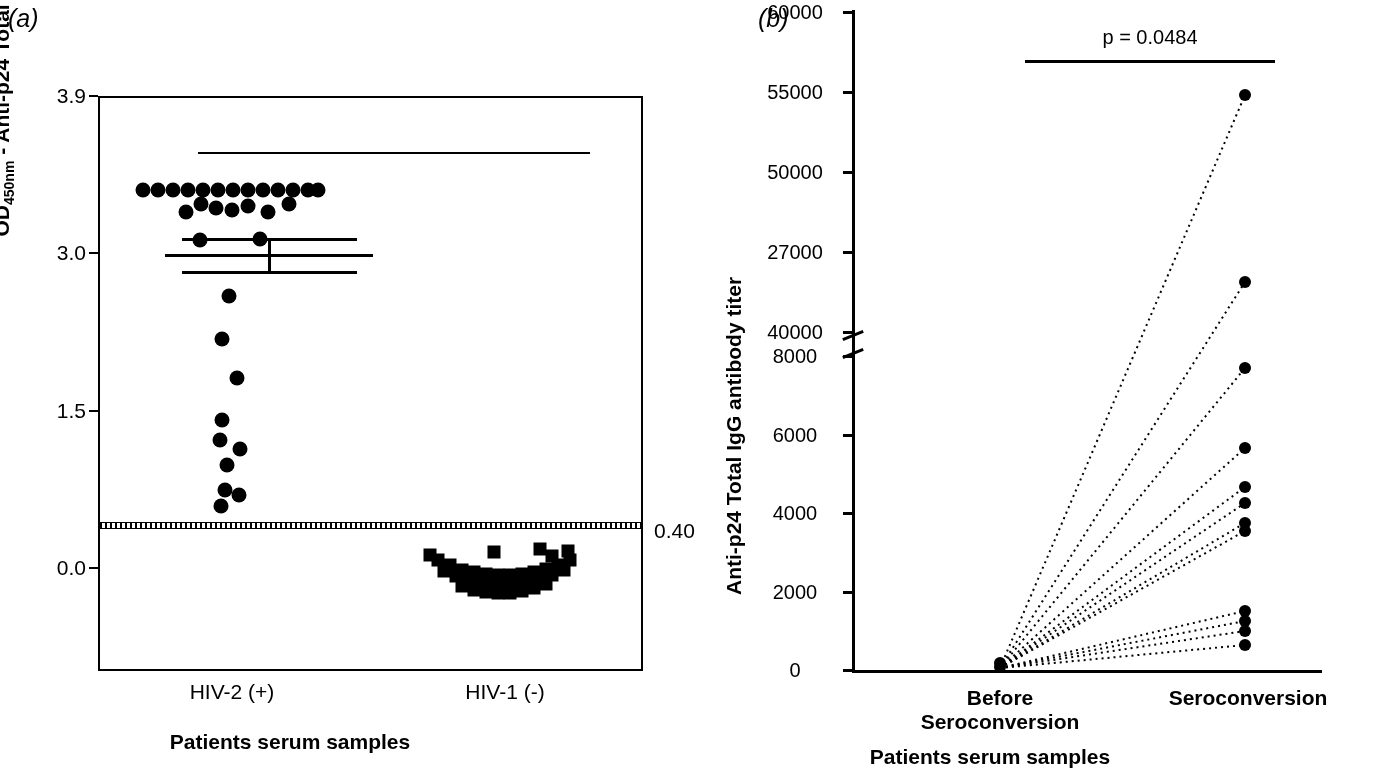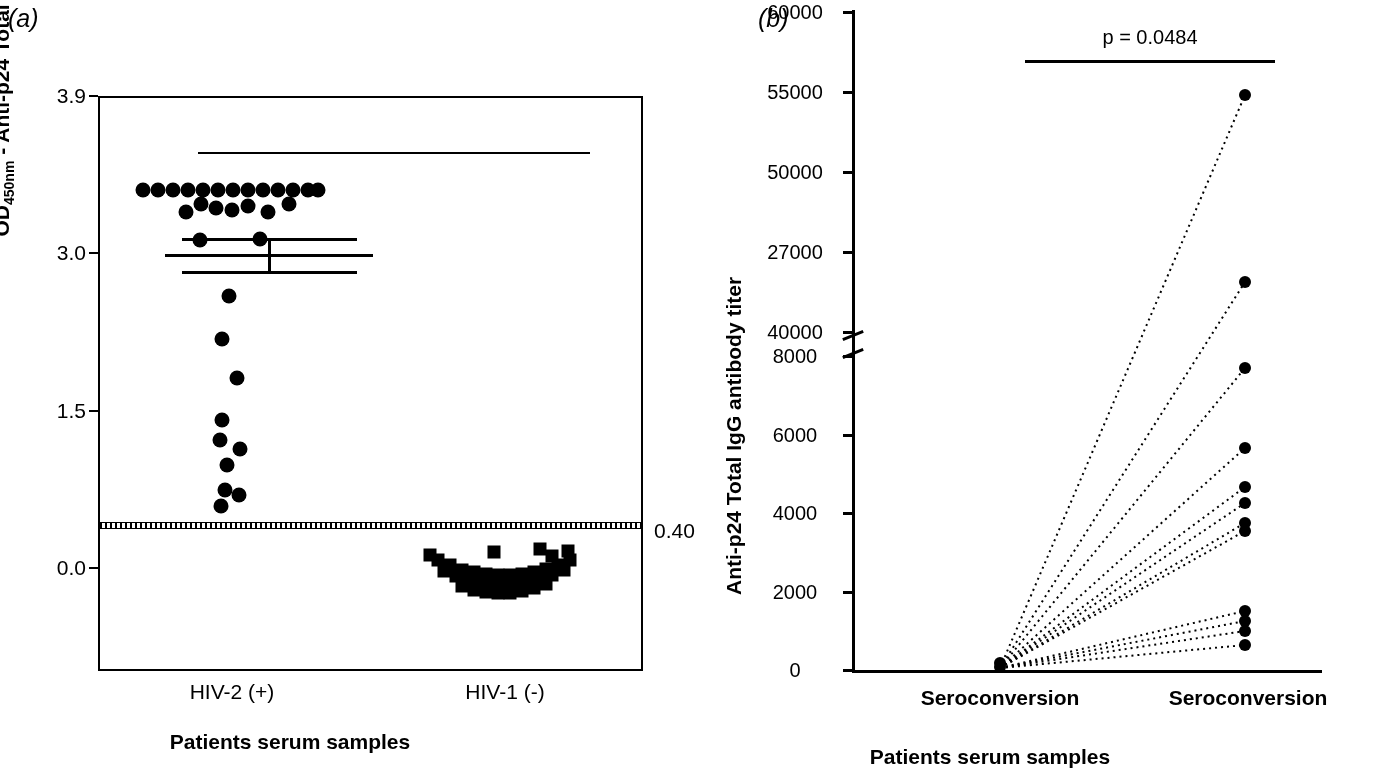--- a/index.html
+++ b/index.html
@@ -276,20 +276,21 @@
   <div class="bdot" style="left:545px;top:487px;"></div>
   <div class="bdot" style="left:545px;top:503px;"></div>
   <div class="bdot" style="left:545px;top:523px;"></div>
   <div class="bdot" style="left:545px;top:531px;"></div>
   <div class="bdot" style="left:545px;top:611px;"></div>
   <div class="bdot" style="left:545px;top:621px;"></div>
   <div class="bdot" style="left:545px;top:631px;"></div>
   <div class="bdot" style="left:545px;top:645px;"></div>
 
   <div class="b-xcat" style="left:300px;top:686px;">
+    <div>Before</div>
     <div>Seroconversion</div>
   </div>
   <div class="b-xcat" style="left:548px;top:686px;">
     <div>Seroconversion</div>
   </div>
 
   <div id="b-xlabel" style="top:745px;left:-60px;">Patients serum samples</div>
 </div>
 
 </body></html>

